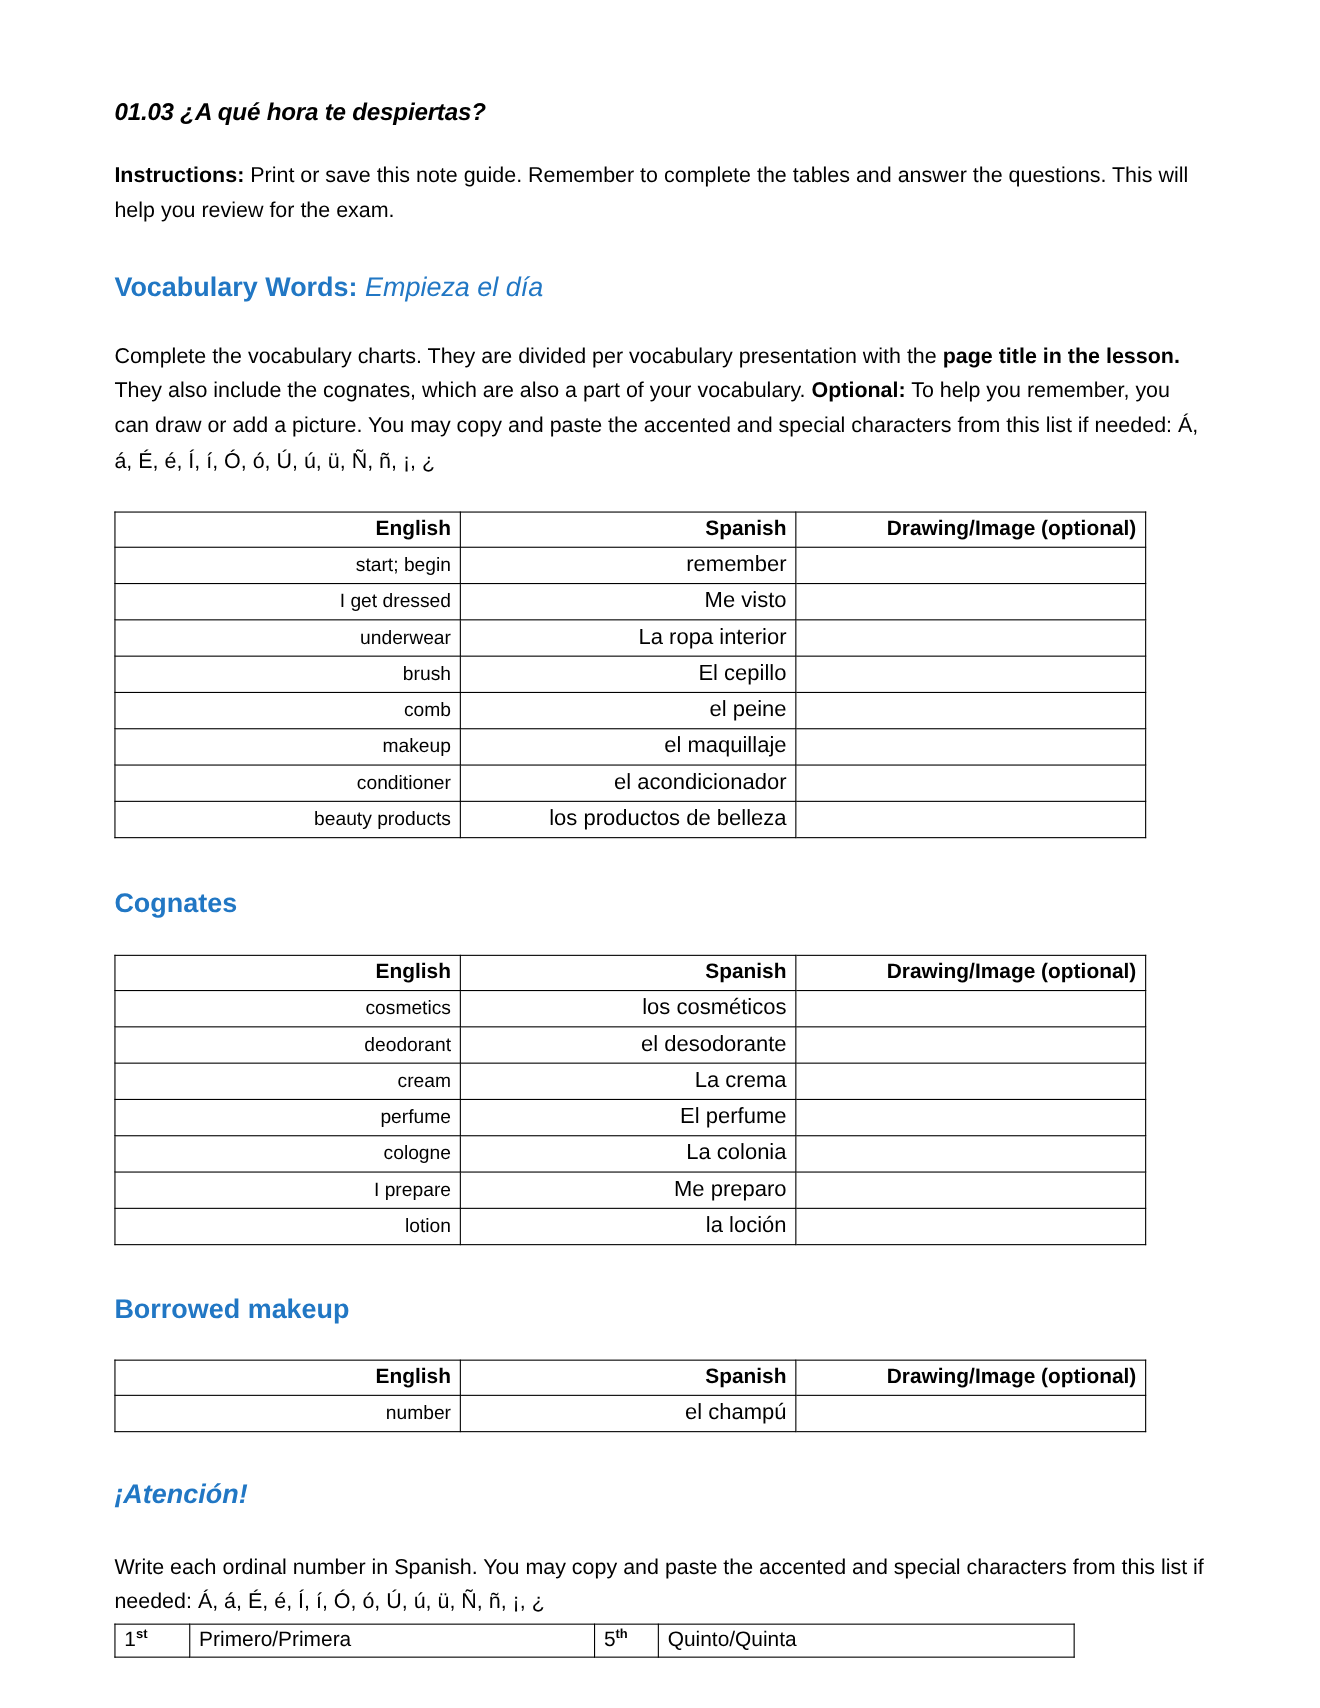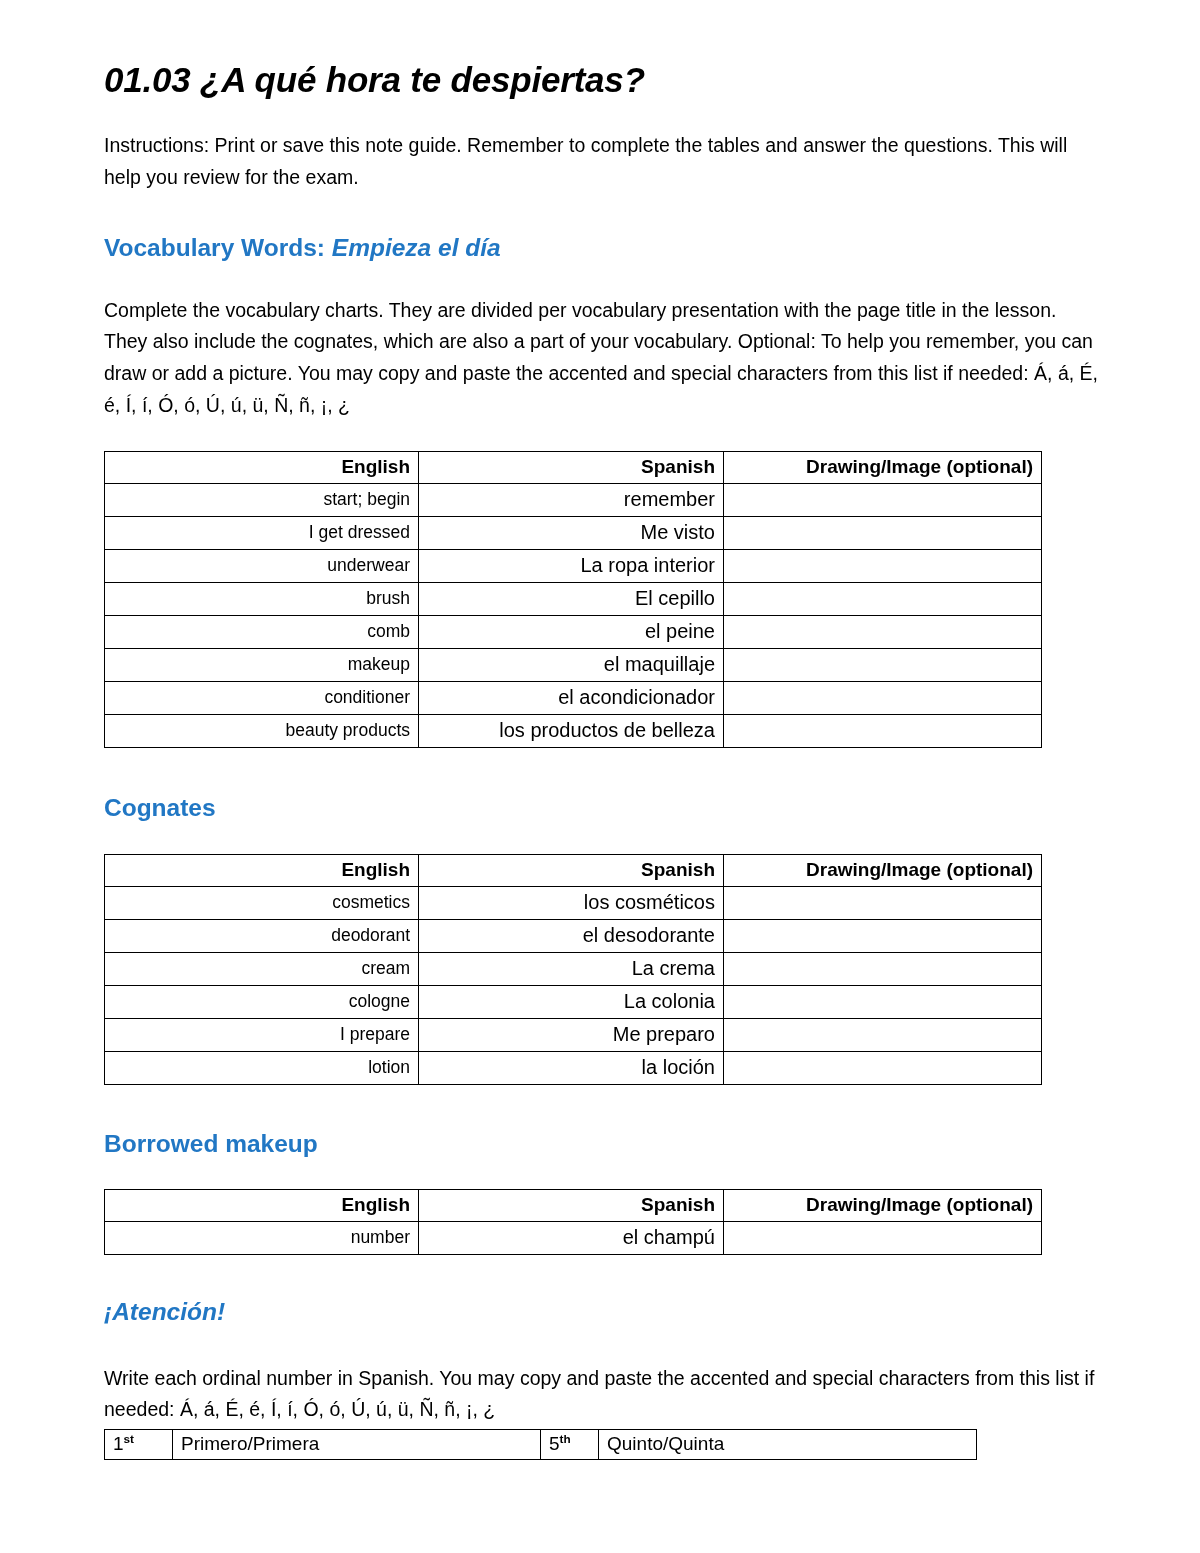--- a/index.html
+++ b/index.html
@@ -25,55 +25,55 @@
   }
   .content {
     position: absolute;
     left: 104px;
     top: 0;
     width: 1000px;
   }
 
   
   .doc-title {
-    font-size: 35px;
+    font-size: 22px;
     font-weight: bold;
     font-style: italic;
     letter-spacing: -0.2px;
     margin: 0;
-    padding-top: 60px;
+    padding-top: 89px;
     line-height: 1.15;
     color: #000;
   }
 
   
   .para {
     font-size: 19.5px;
     line-height: 1.62;
     margin: 0;
     color: #000;
   }
-  .para b, .bold { font-weight: normal; }
+  .para b, .bold { font-weight: bold; }
 
   .instructions {
     padding-top: 30px;
     width: 990px;
   }
 
   
   .h-blue {
     color: #2177C4;
     font-size: 24.5px;
     font-weight: bold;
     margin: 0;
     line-height: 1.2;
   }
   .h-blue .it {
     font-style: italic;
-    font-weight: bold;
+    font-weight: normal;
   }
   .h-blue.italic-all {
     font-style: italic;
   }
 
   .gap-vocab-head { padding-top: 40px; }
   .gap-after-vocab-head { padding-top: 32px; }
 
   
   table.vocab {
@@ -230,20 +230,25 @@
           <td class="en">deodorant</td>
           <td class="es">el desodorante</td>
           <td class="img"></td>
         </tr>
         <tr>
           <td class="en">cream</td>
           <td class="es">La crema</td>
           <td class="img"></td>
         </tr>
         <tr>
+          <td class="en">perfume</td>
+          <td class="es">El perfume</td>
+          <td class="img"></td>
+        </tr>
+        <tr>
           <td class="en">cologne</td>
           <td class="es">La colonia</td>
           <td class="img"></td>
         </tr>
         <tr>
           <td class="en">I prepare</td>
           <td class="es">Me preparo</td>
           <td class="img"></td>
         </tr>
         <tr>

